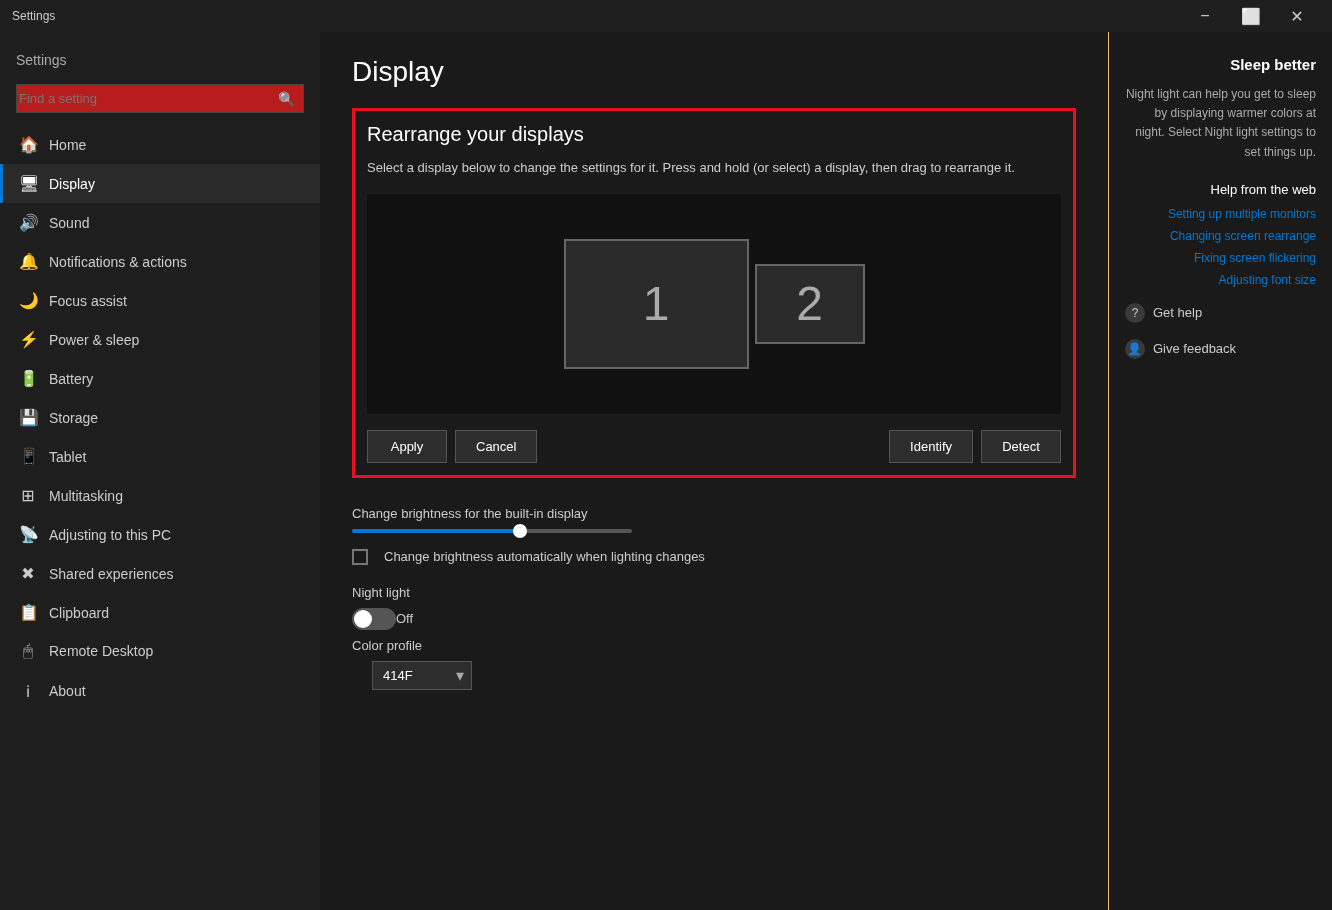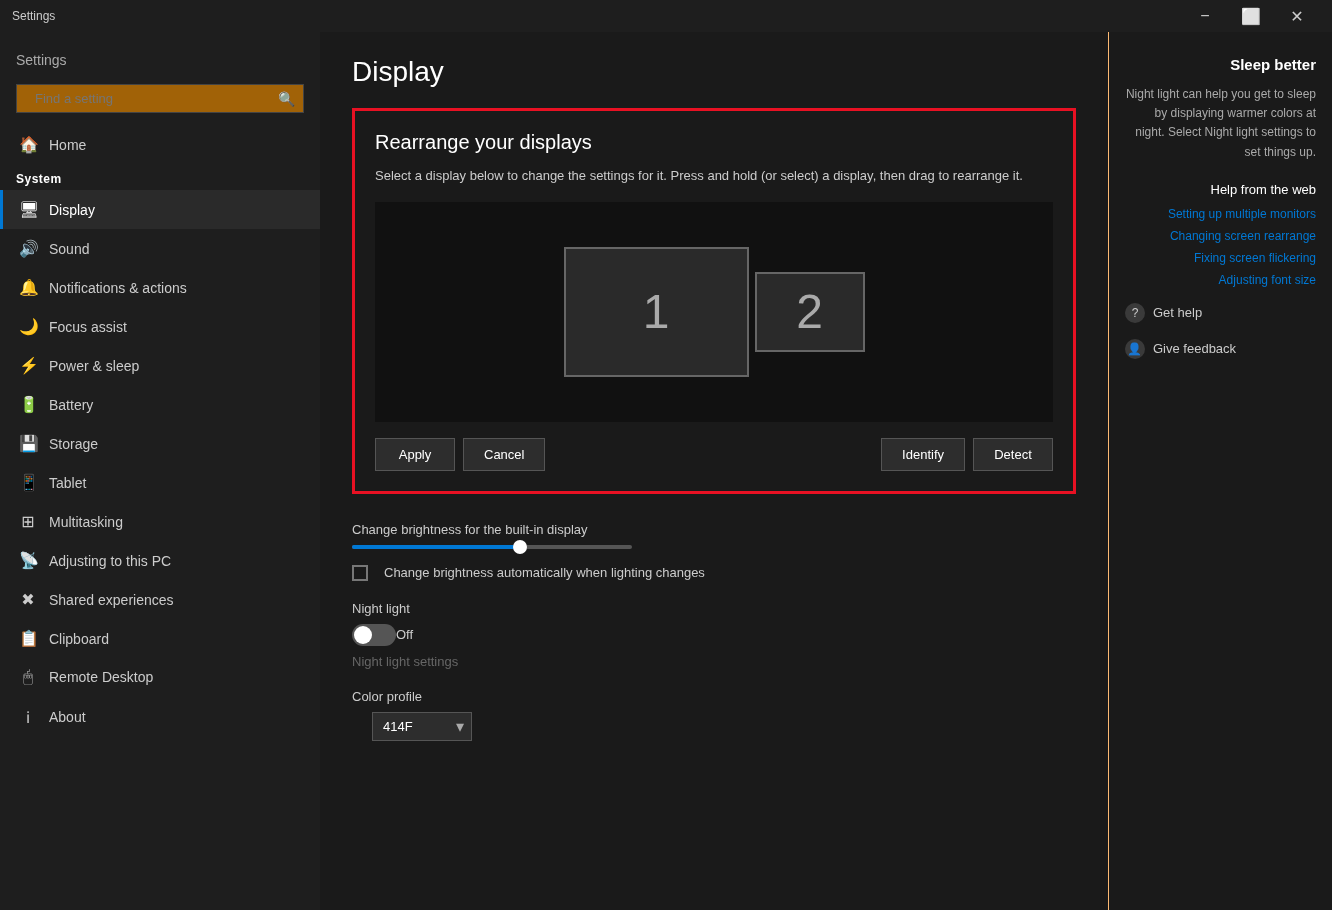--- a/index.html
+++ b/index.html
@@ -65,24 +65,24 @@
       padding: 20px 16px 8px;
       font-size: 14px;
       color: #aaa;
     }
     .sidebar-search {
       margin: 8px 16px 12px;
       position: relative;
     }
     .sidebar-search input {
       width: 100%;
-      background: #a16207;
+      background: #b91c1c;
       border: 1px solid #444;
       color: #fff;
-      padding: 6px 32px 6px 18px;
+      padding: 6px 32px 6px 2px;
       font-size: 13px;
       outline: none;
     }
     .sidebar-search .search-icon {
       position: absolute;
       right: 8px;
       top: 50%;
       transform: translateY(-50%);
       color: #aaa;
       font-size: 14px;
@@ -126,21 +126,21 @@
     .page-title {
       font-size: 28px;
       font-weight: 300;
       margin-bottom: 20px;
       color: #fff;
     }
 
     
     .rearrange-section {
       border: 3px solid #e81123;
-      padding: 20px;
+      padding: 12px;
       margin-bottom: 28px;
     }
     .rearrange-title {
       font-size: 20px;
       font-weight: 400;
       margin-bottom: 12px;
     }
     .rearrange-desc {
       font-size: 13px;
       color: #ccc;
@@ -402,21 +402,20 @@
     <div class="sidebar-search">
       <input type="text" placeholder="Find a setting" style="">
       <span class="search-icon">🔍</span>
     </div>
 
     <div class="nav-item">
       <span class="icon">🏠</span>
       <span>Home</span>
     </div>
 
-    <div class="sidebar-section-label">System</div>
 
     <div class="nav-item active">
       <span class="icon">🖥</span>
       <span>Display</span>
     </div>
     <div class="nav-item">
       <span class="icon">🔊</span>
       <span>Sound</span>
     </div>
     <div class="nav-item">
@@ -511,21 +510,20 @@
       </div>
 
       <div class="night-light-row">
         <div class="setting-label">Night light</div>
         <div class="toggle-row">
           <div class="toggle off">
             <div class="toggle-thumb"></div>
           </div>
           <span class="toggle-label">Off</span>
         </div>
-        <div class="night-light-settings-link">Night light settings</div>
       </div>
 
       <div class="color-profile-section">
         <div class="setting-label">Color profile</div>
         <div class="select-wrapper">
           <select class="profile-select">
             <option>414F</option>
             <option>sRGB</option>
             <option>Default</option>
           </select>

